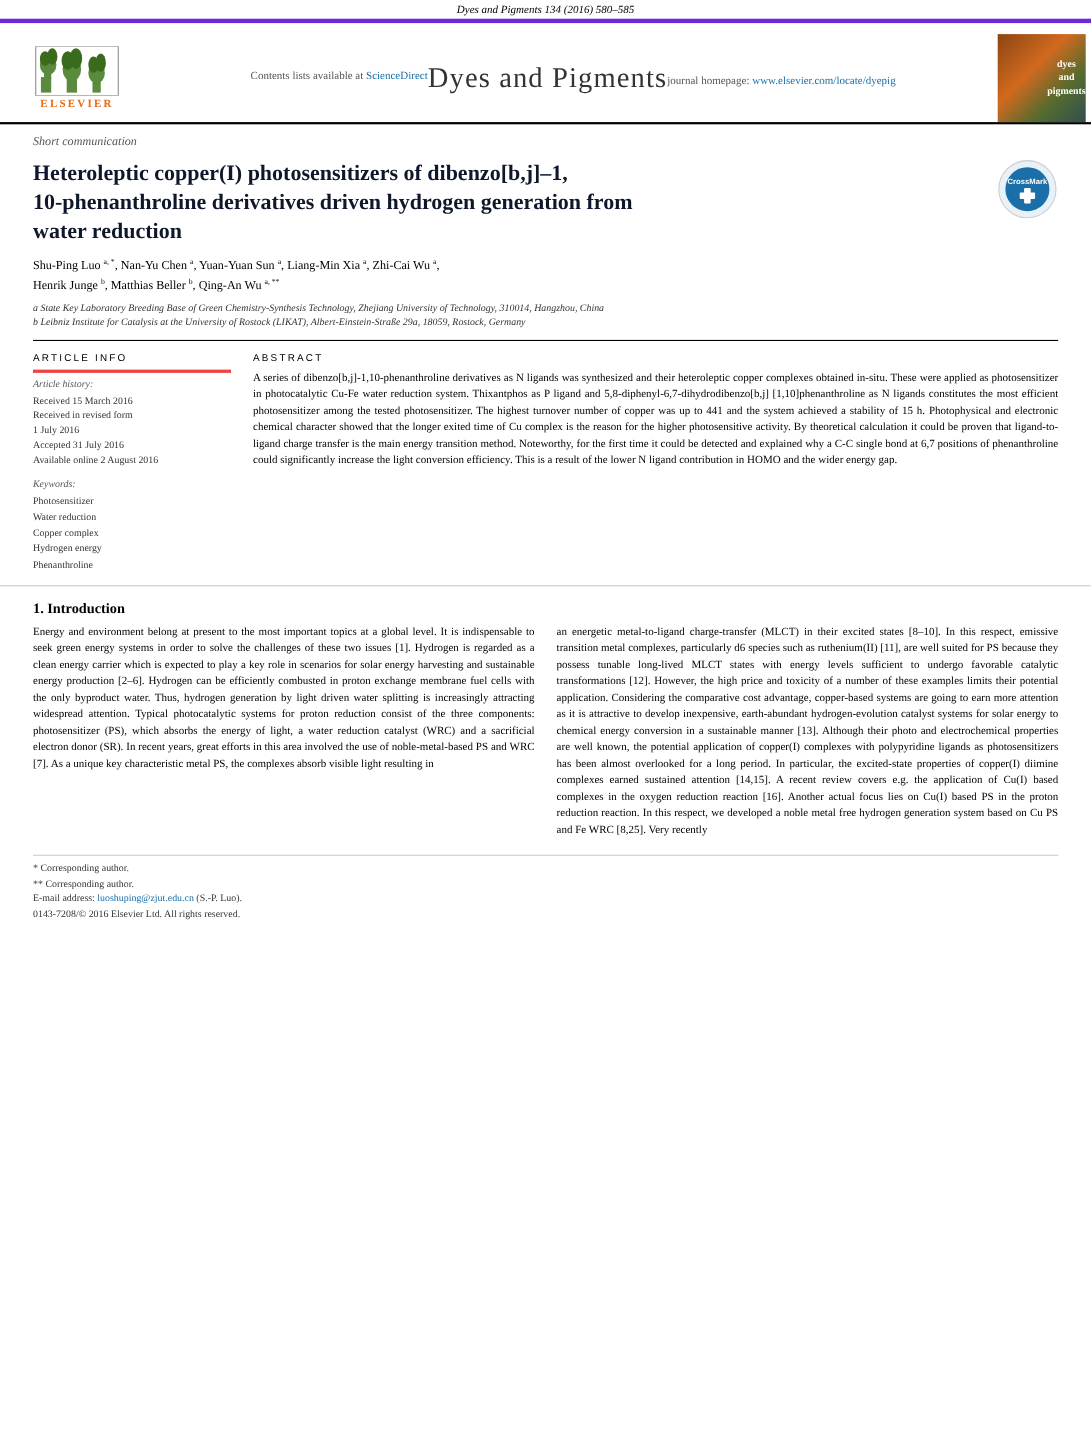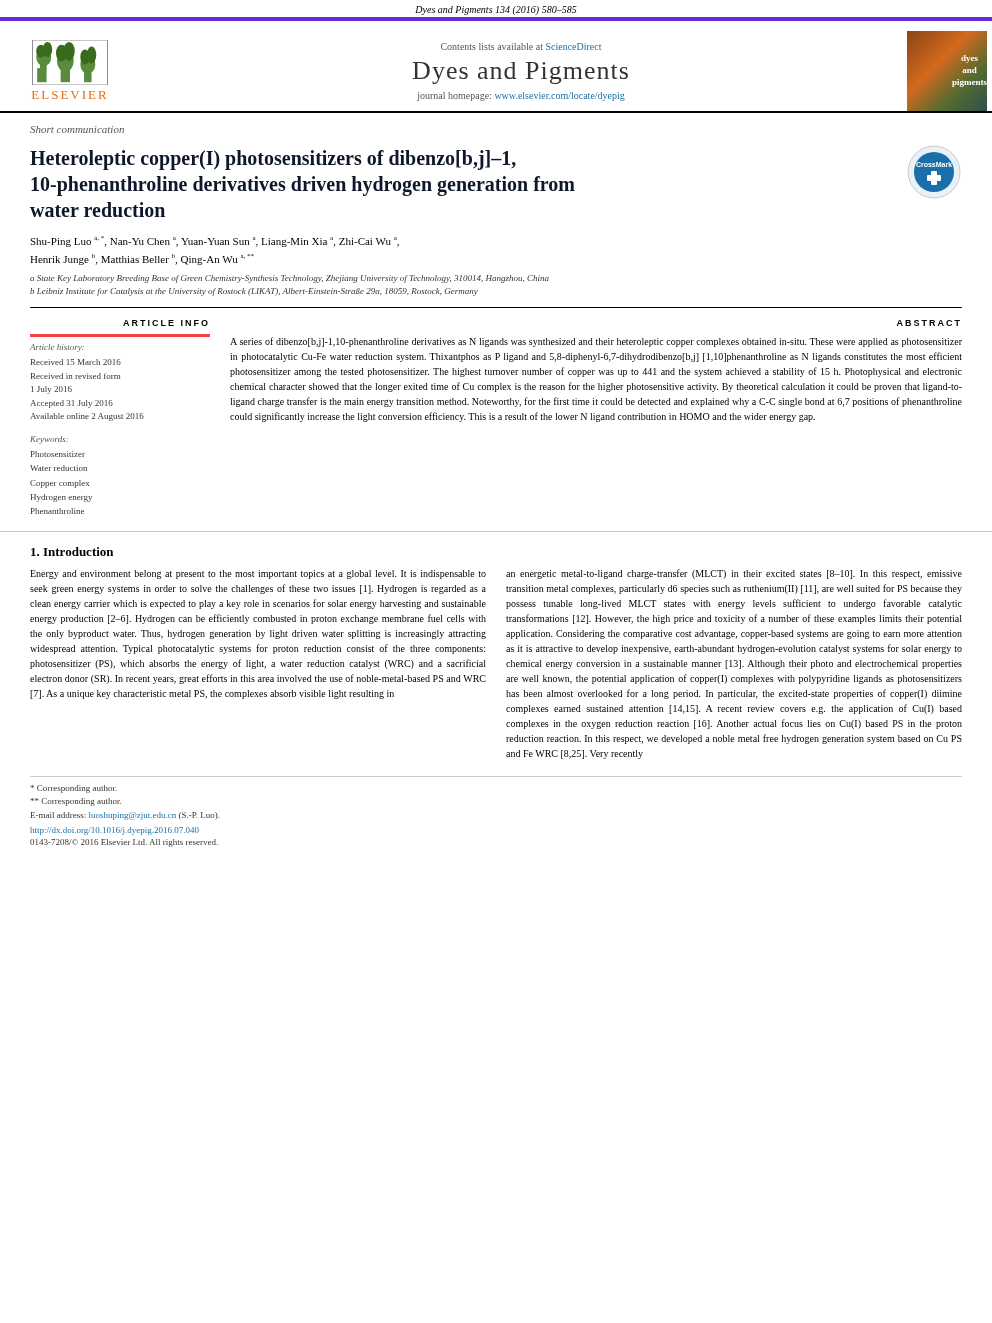--- a/index.html
+++ b/index.html
@@ -38,30 +38,30 @@
       flex-direction: column;
       align-items: center;
       justify-content: center;
       padding: 5px;
     }
     .elsevier-tree {
       width: 80px;
       height: 45px;
     }
     .elsevier-text {
-      font-size: 13px;
-      font-weight: normal;
+      font-size: 10px;
+      font-weight: bold;
       color: #e86b10;
       letter-spacing: 2px;
       margin-top: 2px;
     }
     .header-center {
       flex: 1;
       display: flex;
-      flex-direction: column;
+      flex-direction: row;
       align-items: center;
       justify-content: center;
       padding: 5px 10px;
     }
     .contents-line {
       font-size: 10px;
       color: #555;
       margin-bottom: 4px;
     }
     .sciencedirect-link {
@@ -156,26 +156,25 @@
     .col-left {
       width: 180px;
       flex-shrink: 0;
     }
     .col-right {
       flex: 1;
     }
     .section-label {
       font-size: 9px;
       letter-spacing: 2px;
-      font-weight: bold;
+      font-weight: normal;
       color: #000;
       margin-bottom: 6px;
       font-family: Arial, sans-serif;
       text-transform: uppercase;
-      text-align: right;
     }
     .article-info-box {
       border-top: 3px solid #ef4444;
       padding-top: 5px;
     }
     .info-subtitle {
       font-size: 9px;
       font-style: italic;
       color: #555;
       margin-bottom: 4px;
@@ -384,19 +383,16 @@
 
   <div class="footer-section">
     <div class="footer-divider"></div>
     <div class="footer-note">* Corresponding author.</div>
     <div class="footer-note">** Corresponding author.</div>
     <div class="footer-note">
       <span>E-mail address:</span>
       <a href="#">luoshuping@zjut.edu.cn</a>
       <span>(S.-P. Luo).</span>
     </div>
-    <div class="footer-doi">
-      <a href="#">http://dx.doi.org/10.1016/j.dyepig.2016.07.040</a>
-    </div>
     <div class="footer-copyright">0143-7208/© 2016 Elsevier Ltd. All rights reserved.</div>
   </div>
 
 </div>
 
 </body></html>

